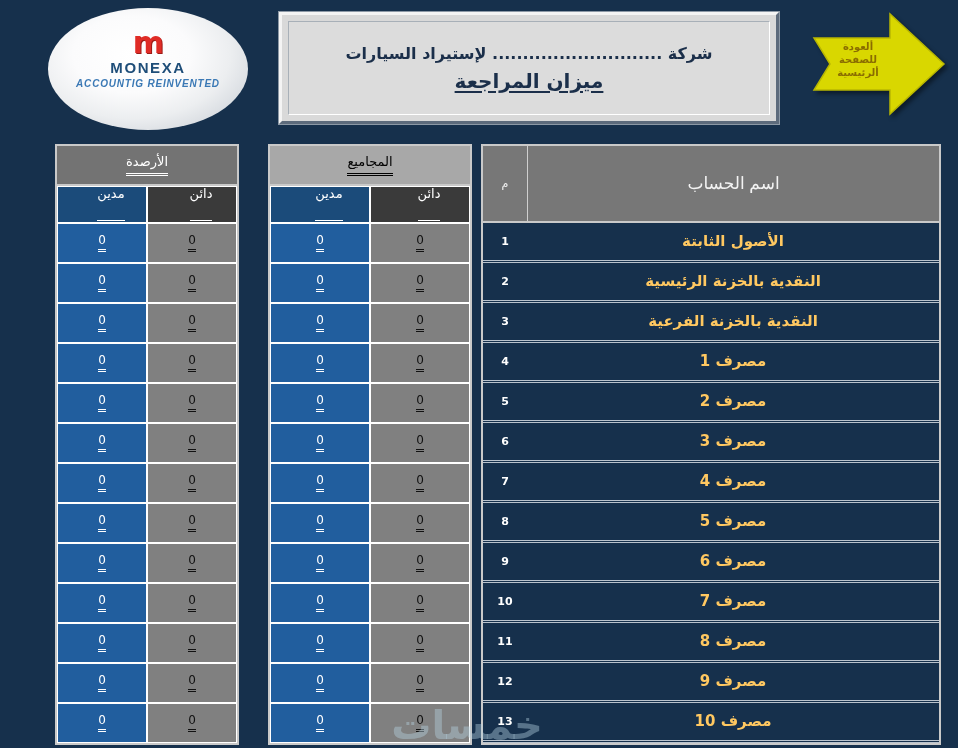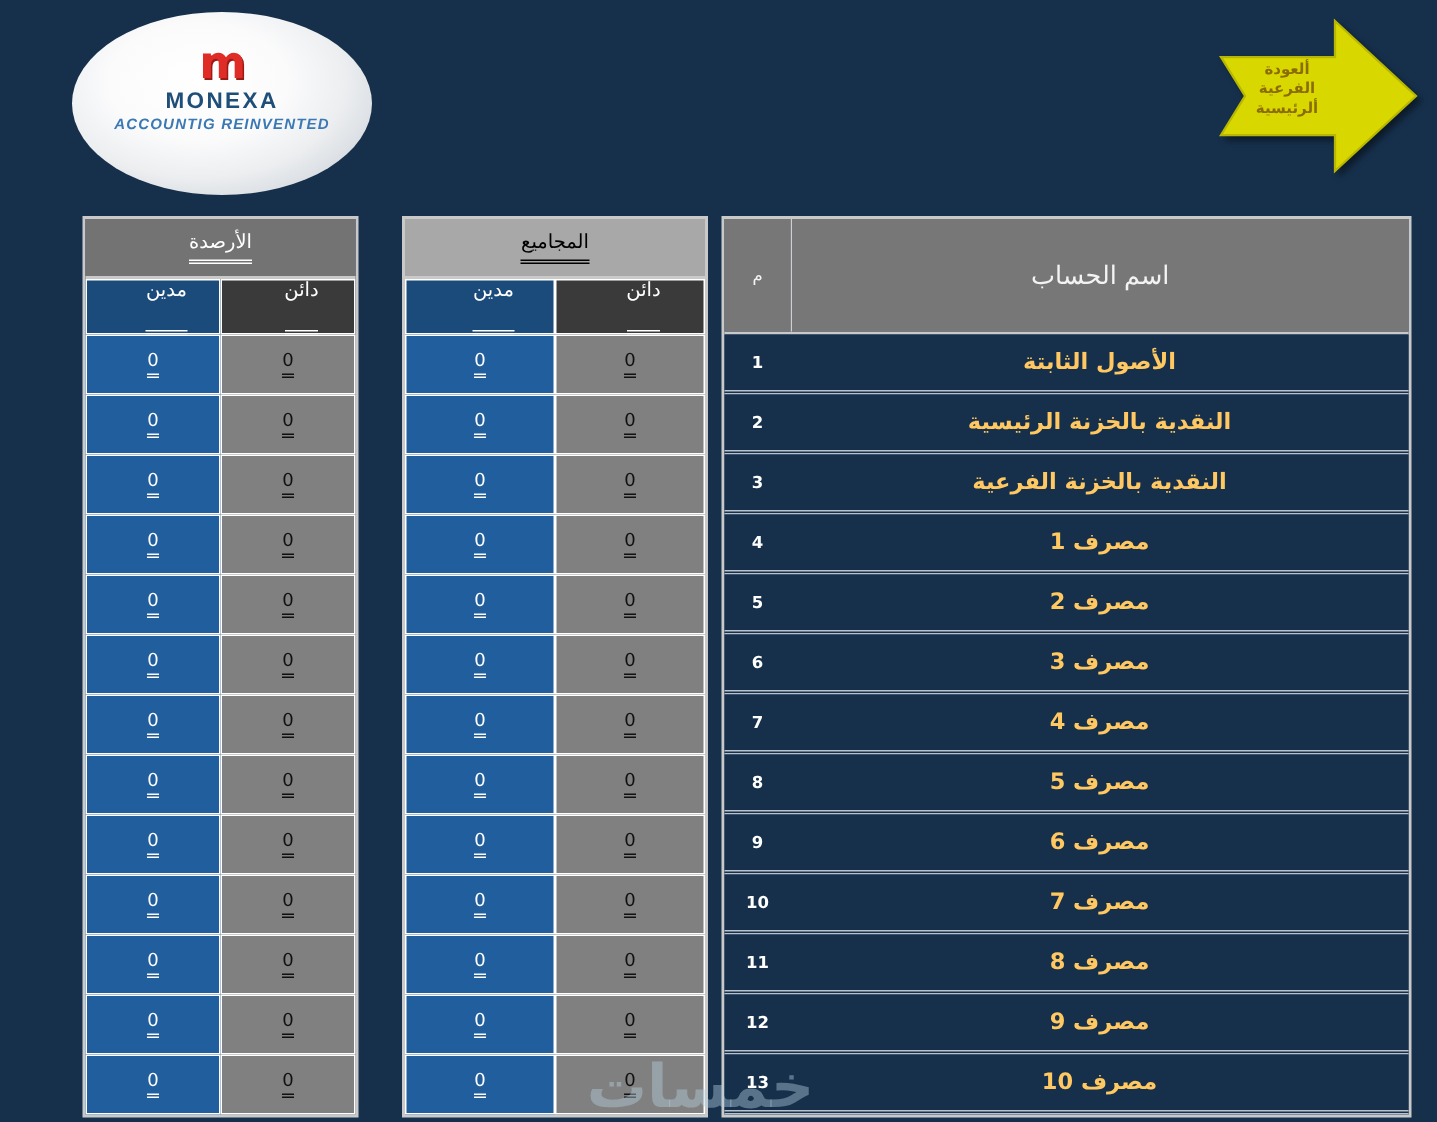--- a/index.html
+++ b/index.html
@@ -326,28 +326,34 @@
 
   <div class="logo-wrap">
     <div class="logo-oval"></div>
     <div class="logo-inner">
       <div class="logo-m">m</div>
       <div class="logo-name">MONEXA</div>
       <div class="logo-tag">ACCOUNTIG REINVENTED</div>
     </div>
   </div>
 
+  <div class="header-plate">
+    <div class="header-plate-inner">
+      <div class="company-line">شركة ............................ لإستيراد السيارات</div>
+      <div class="report-title">ميزان المراجعة</div>
+    </div>
+  </div>
 
   <div class="arrow-btn">
     <svg width="140" height="108" viewBox="0 0 140 108">
       <polygon points="6,28 82,28 82,4 136,54 82,104 82,80 6,80 22,54" fill="#d9d700" stroke="#b8b600" stroke-width="1.5"></polygon>
     </svg>
     <div class="arrow-label">
       <div>ألعودة</div>
-      <div>الفرعية</div>
+      <div>للصفحة</div>
       <div>ألرئيسية</div>
     </div>
   </div>
 
   <div class="num-table" id="balances-table">
     <div class="grp-header dark-gray">
       <span>الأرصدة</span>
     </div>
     <div class="sub-header-row">
       <div class="sub-header credit">

